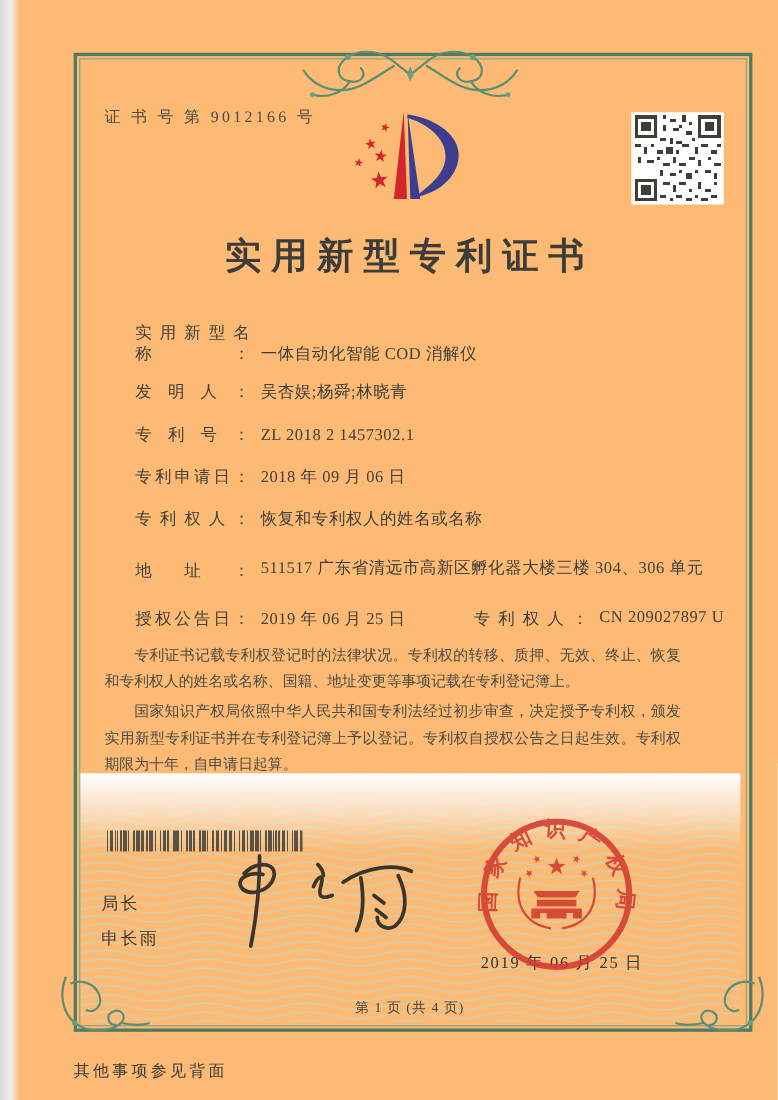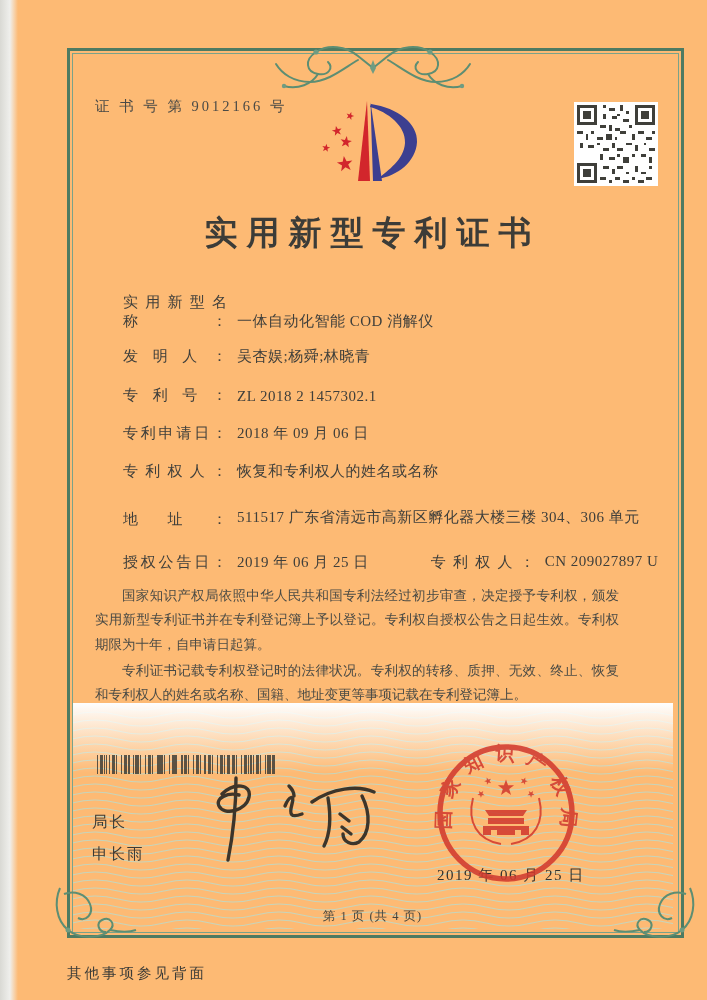--- a/index.html
+++ b/index.html
@@ -221,22 +221,22 @@
   <div class="frow" style="top:553px">
     <span class="flabel">授权公告日：</span>
     <span class="fvalue">2019 年 06 月 25 日</span>
     <span class="grant2">
       <span class="flabel">专利权人：</span>
       <span class="fvalue">CN 209027897 U</span>
     </span>
   </div>
 
   <div class="paras">
+    <p>专利证书记载专利权登记时的法律状况。专利权的转移、质押、无效、终止、恢复和专利权人的姓名或名称、国籍、地址变更等事项记载在专利登记簿上。</p>
     <p>国家知识产权局依照中华人民共和国专利法经过初步审查，决定授予专利权，颁发实用新型专利证书并在专利登记簿上予以登记。专利权自授权公告之日起生效。专利权期限为十年，自申请日起算。</p>
-    <p>专利证书记载专利权登记时的法律状况。专利权的转移、质押、无效、终止、恢复和专利权人的姓名或名称、国籍、地址变更等事项记载在专利登记簿上。</p>
   </div>
 
   <div class="barcode"></div>
 
   <div class="sig-block">
     <div>局长</div>
     <div>申长雨</div>
   </div>
 
   <svg class="signature" width="200" height="100" viewBox="0 0 200 100">

